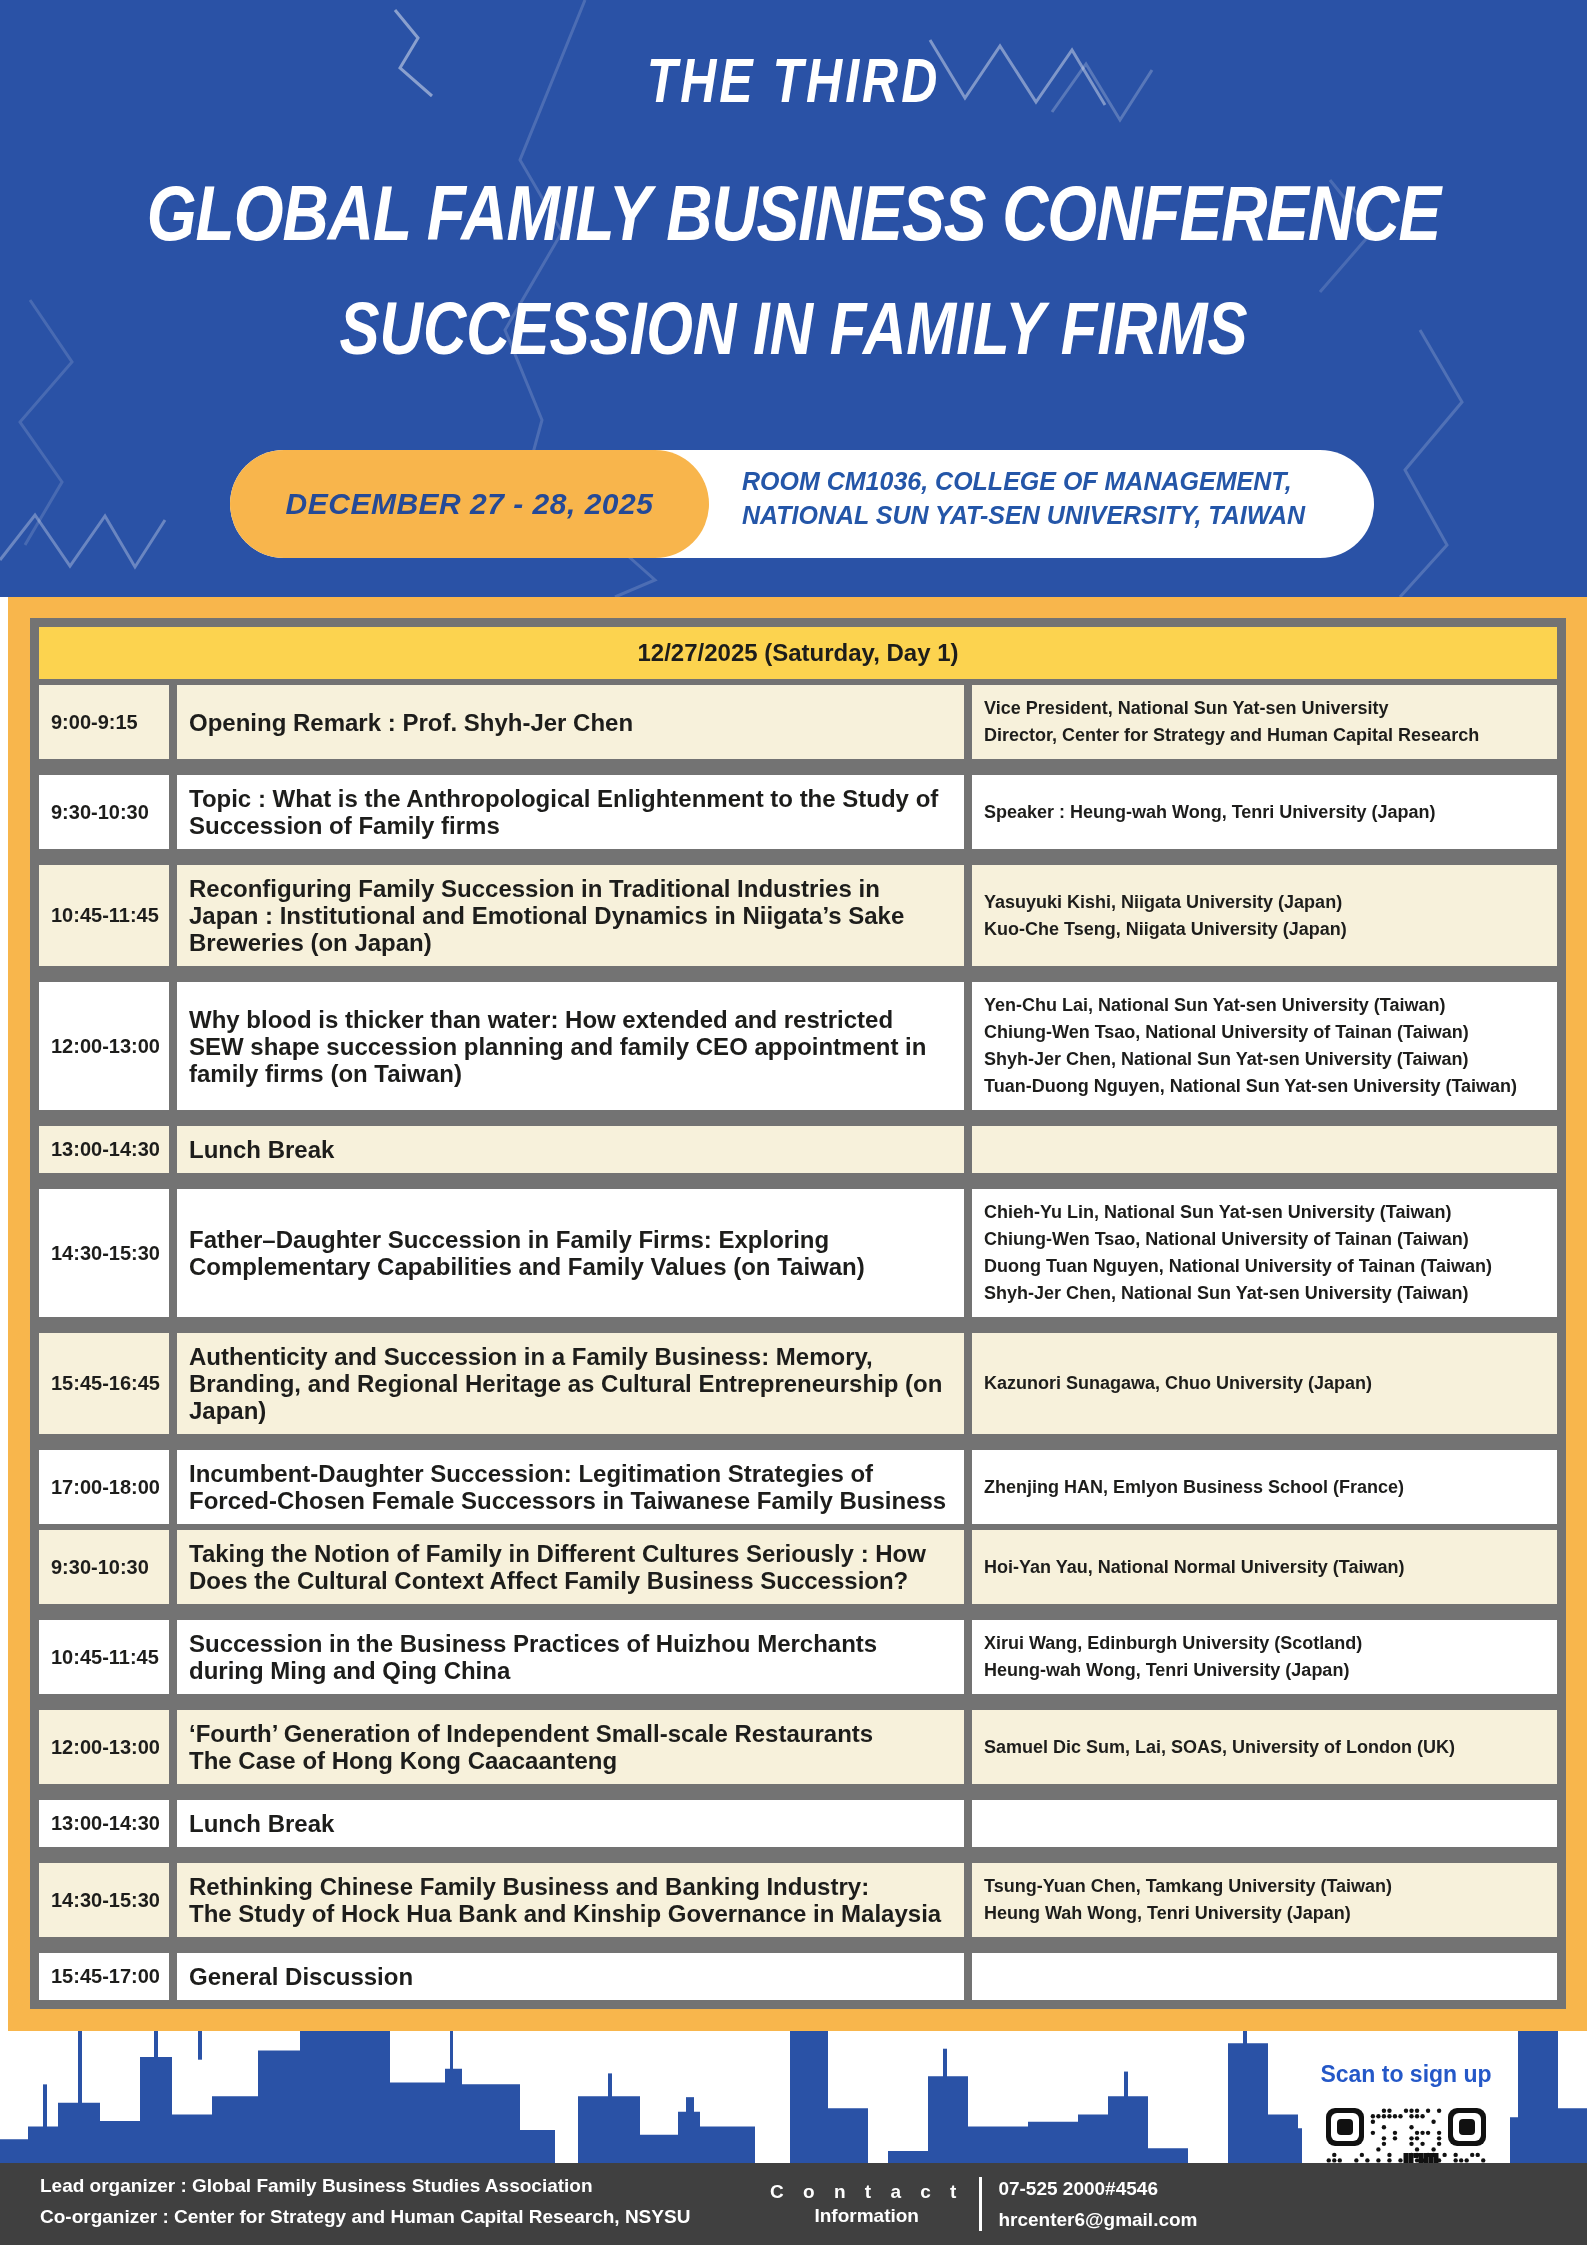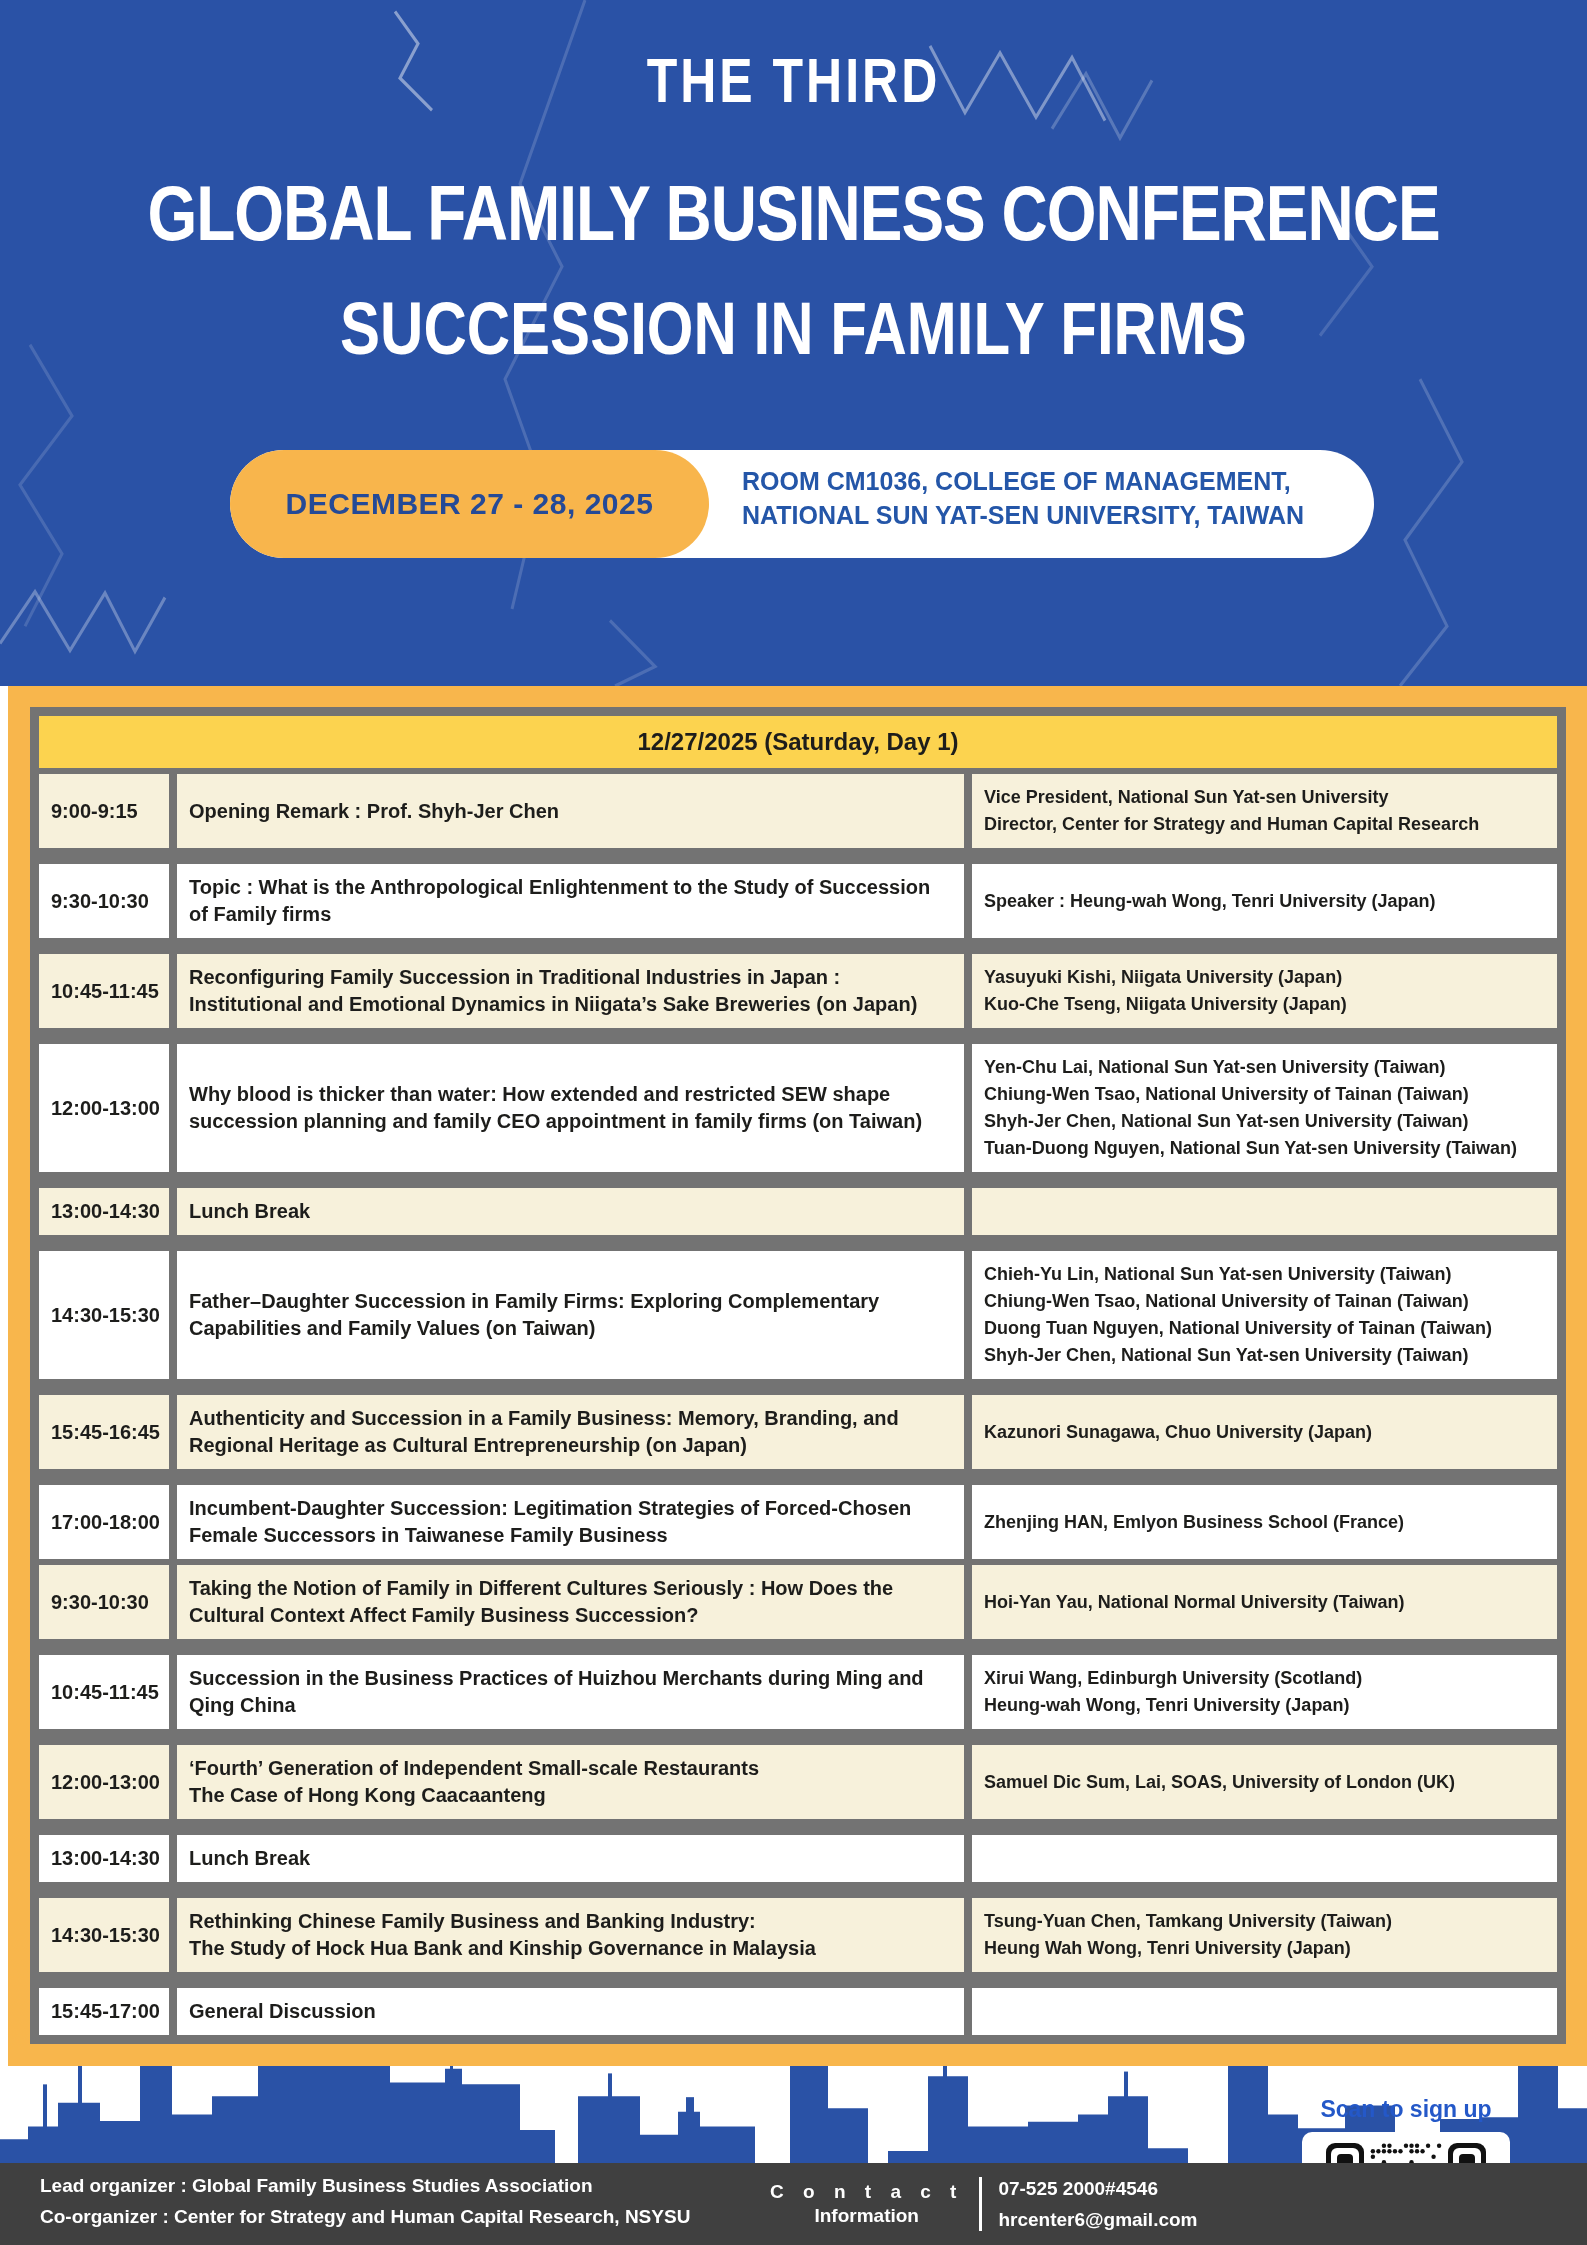--- a/index.html
+++ b/index.html
@@ -1,21 +1,21 @@
 <!DOCTYPE html>
 <html><head>
 <meta charset="utf-8">
 <style>
   html,body{margin:0;padding:0;}
   body{width:1587px;height:2245px;overflow:hidden;background:#fff;
        font-family:"Liberation Sans",sans-serif;}
   .page{width:1587px;height:2245px;display:flex;flex-direction:column;position:relative;}
 
   
-  .hero{position:relative;flex:none;height:686px;background:#2A52A6;overflow:hidden;}
+  .hero{position:relative;flex:none;height:597px;background:#2A52A6;overflow:hidden;font-style:italic;}
   .decor{position:absolute;inset:0;width:100%;height:100%;}
   .hero-line{position:absolute;left:0;width:100%;text-align:center;color:#fff;font-weight:700;}
   .t1{top:52px;font-size:50px;letter-spacing:3px;transform:scaleY(1.25);}
   .t2{top:176px;font-size:64px;letter-spacing:-1px;transform:scaleY(1.22);}
   .t3{top:294px;font-size:60px;letter-spacing:0;transform:scaleY(1.22);}
 
   .pill-track{position:absolute;left:230px;top:450px;width:1144px;height:108px;
               background:#fff;border-radius:54px;}
   .date-pill{position:absolute;left:230px;top:450px;width:479px;height:108px;
              background:#F8B54C;border-radius:54px;display:flex;align-items:center;
@@ -27,21 +27,21 @@
   .sched{flex:none;margin-left:8px;background:#F8B64C;padding:21px 21px 22px 22px;}
   .sched-inner{background:#737373;padding:9px;}
   .day-header{height:52px;background:#FCD34F;display:flex;align-items:center;justify-content:center;
               font-size:24px;font-weight:700;color:#1D1D1B;margin-bottom:6px;}
   .day-rows{display:flex;flex-direction:column;gap:16px;margin-bottom:6px;}
   .day-rows:last-child{margin-bottom:0;}
   .row{display:grid;grid-template-columns:130px 787px 1fr;gap:8px;}
   .row>div{padding:10px 12px;display:flex;flex-direction:column;justify-content:center;background:#fff;}
   .row-cream>div{background:#F7F1DB;}
   .cell-time{font-size:20px;font-weight:700;color:#1D1D1B;white-space:nowrap;}
-  .cell-title{font-size:20px;font-weight:700;line-height:27px;color:#1D1D1B;white-space:pre-line;}
+  .cell-title{font-size:24px;font-weight:700;line-height:27px;color:#1D1D1B;white-space:pre-line;}
   .cell-speakers{font-size:18px;font-weight:700;line-height:27px;color:#1D1D1B;}
 
   
   .footer{flex:1;position:relative;background:#fff;overflow:hidden;padding-left:20px;}
   .skyline{position:absolute;bottom:82px;left:0;width:1587px;height:192px;}
   .band{position:absolute;bottom:0;left:0;right:0;height:82px;background:#404040;color:#fff;}
   .org{position:absolute;left:40px;top:7px;font-size:19px;font-weight:700;line-height:31px;}
   .contact{position:absolute;left:770px;top:0;height:82px;display:flex;align-items:center;gap:16px;}
   .contact-label{text-align:center;font-weight:700;font-size:19px;line-height:24px;}
   .contact-label .sp{letter-spacing:7px;display:block;}

